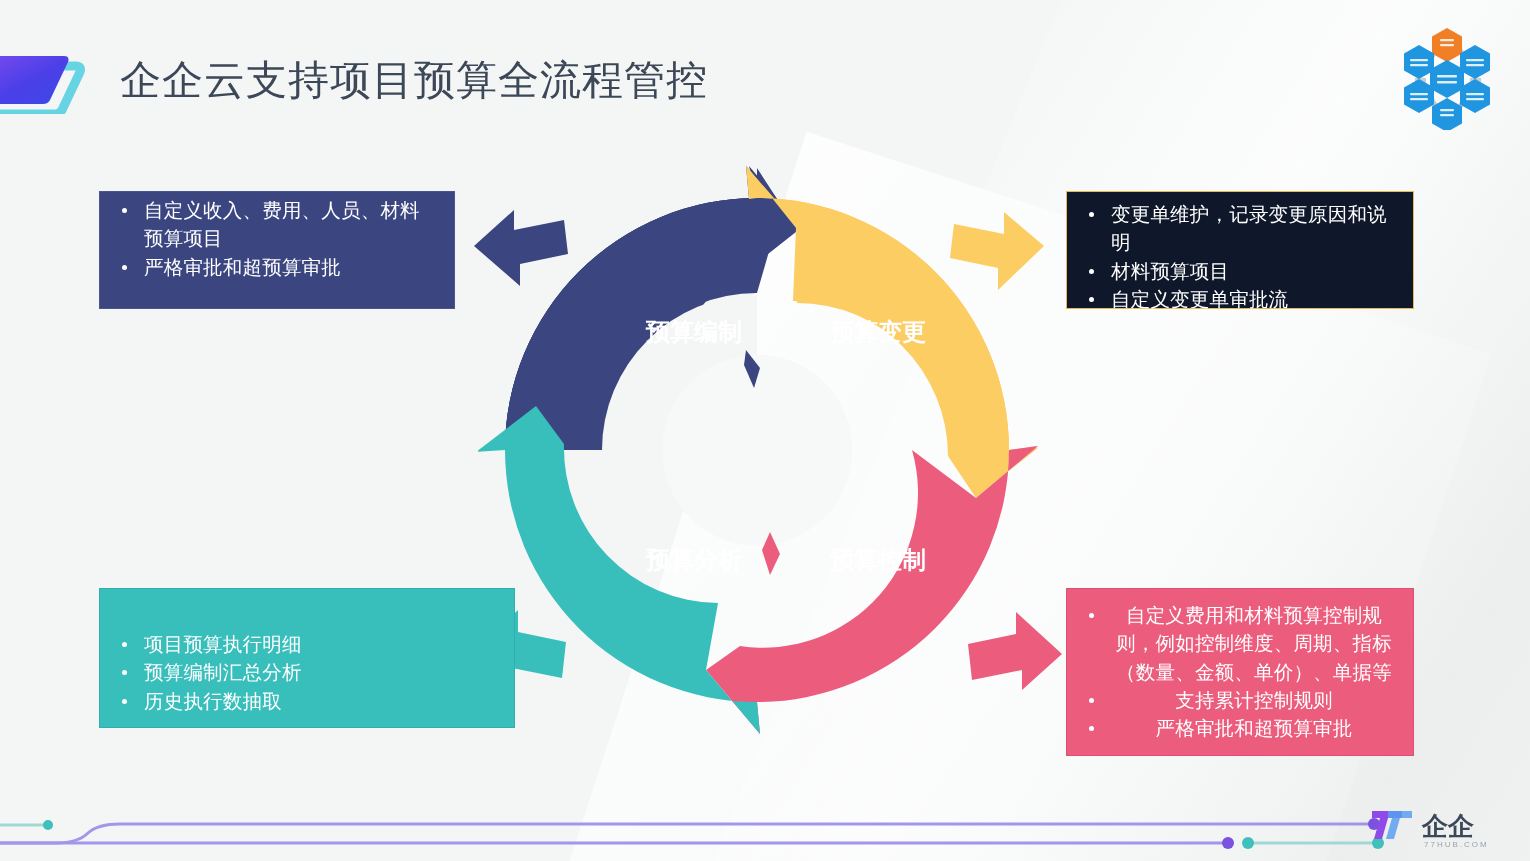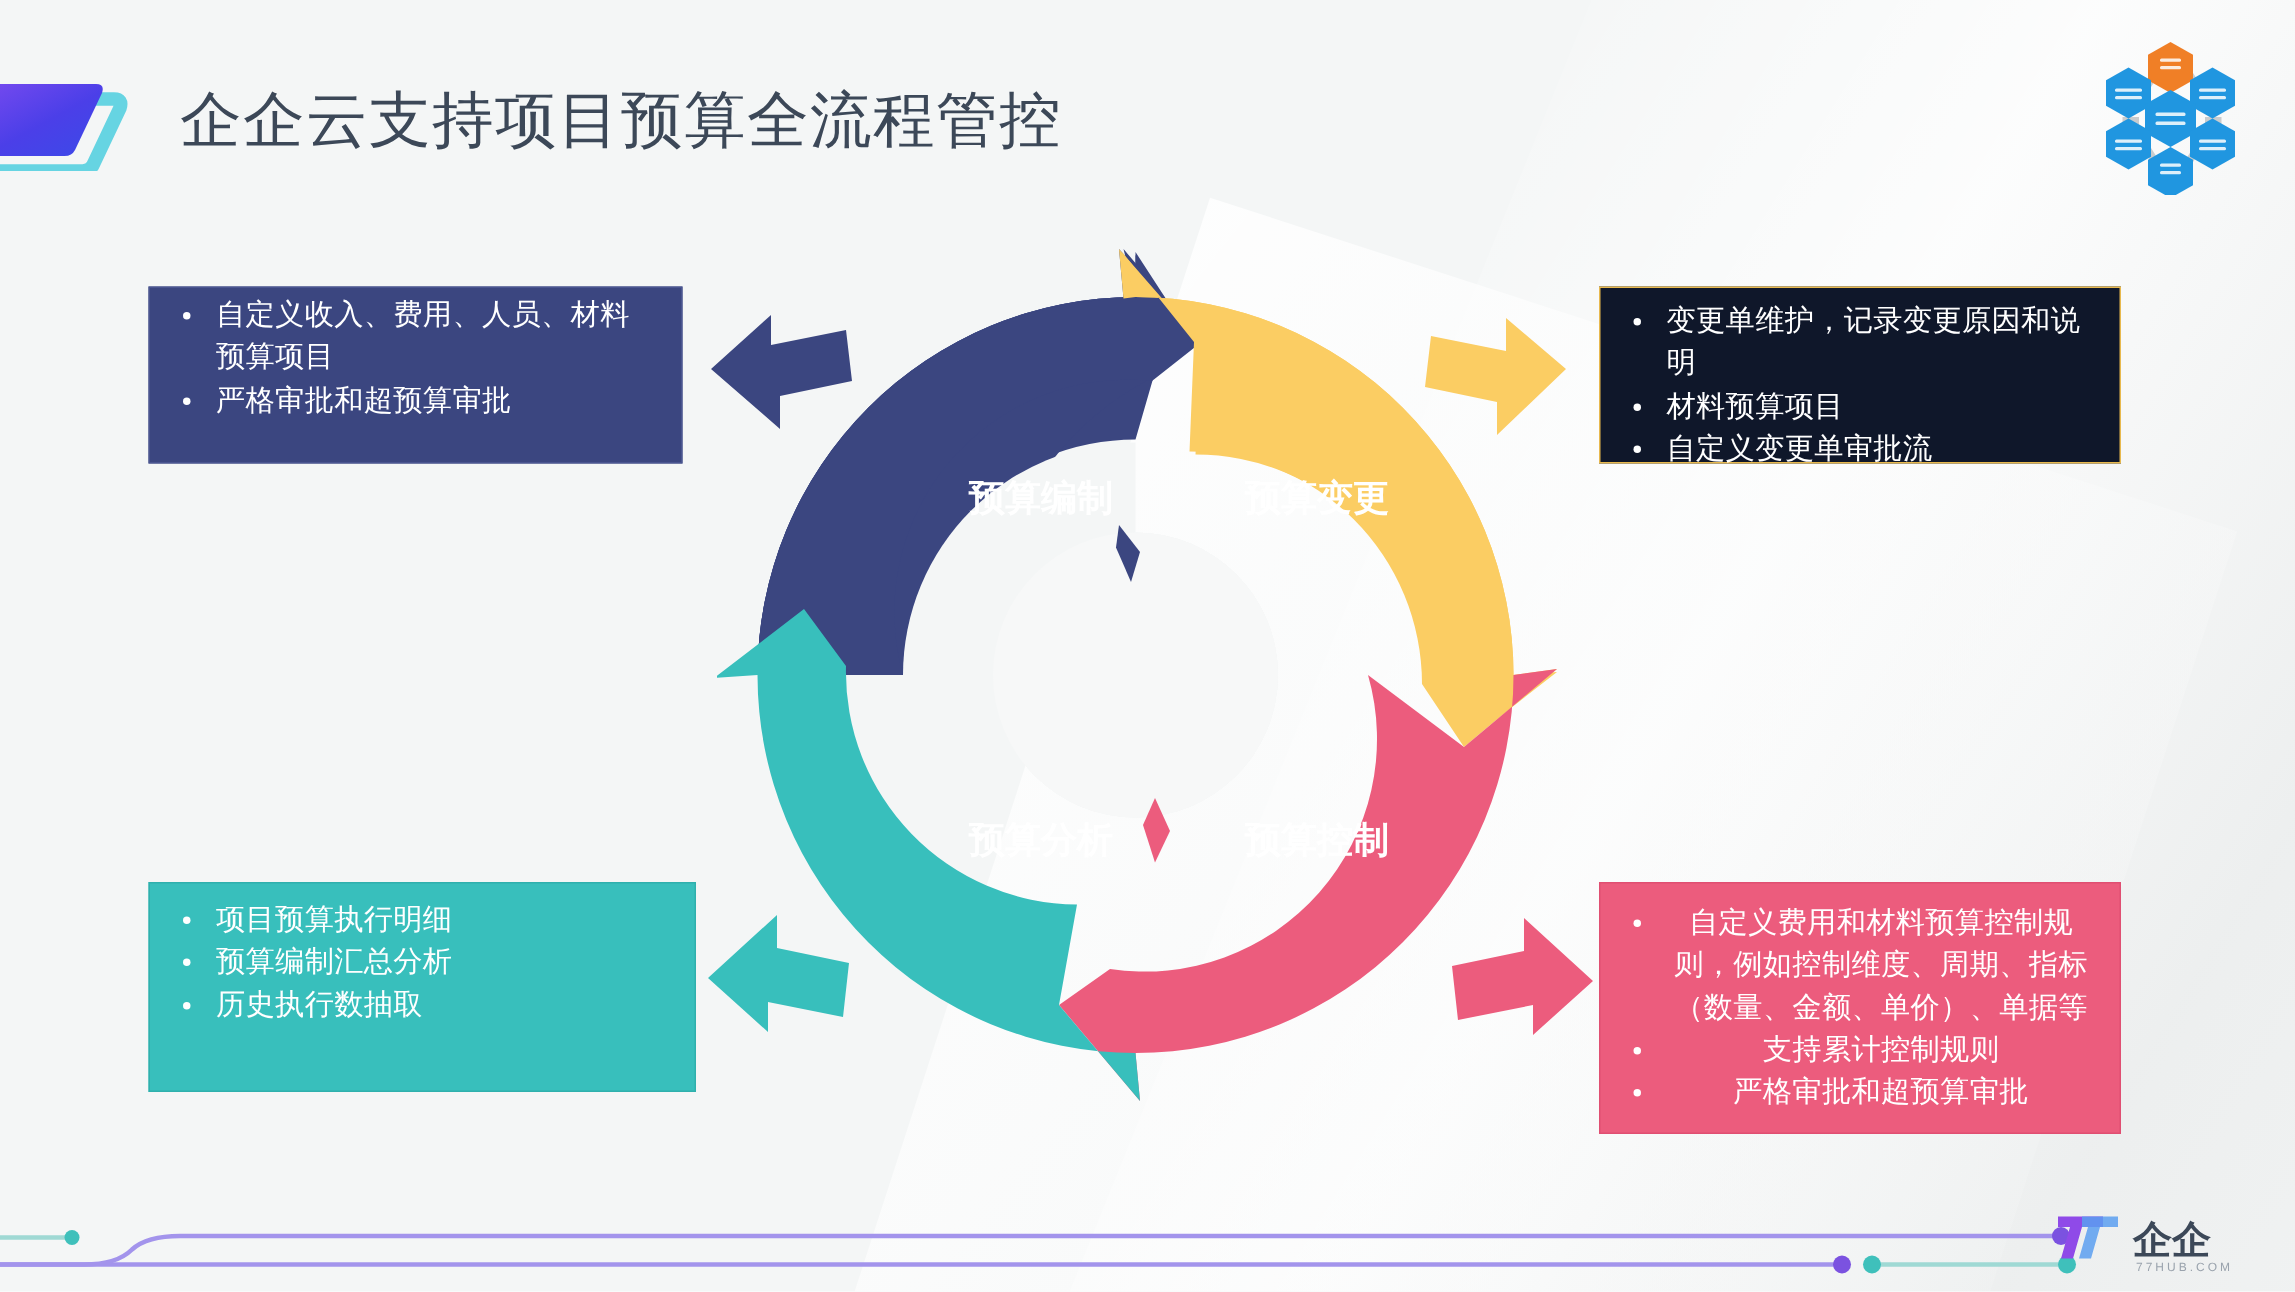--- a/index.html
+++ b/index.html
@@ -91,24 +91,24 @@
   }
   #box-change {
     left: 1066px; top: 191px;
     width: 348px; height: 118px;
     background: #0f172a;
     border: 1px solid #e8b94e;
     padding-top: 8px;
   }
   #box-analysis {
     left: 99px; top: 588px;
-    width: 365px; height: 140px;
+    width: 416px; height: 140px;
     background: #38bfbc;
     border: 1px solid #2fb0ad;
-    display: flex; align-items: flex-start;
+    display: flex; align-items: flex-end;
   }
   #box-control {
     left: 1066px; top: 588px;
     width: 348px; height: 168px;
     background: #ec5c7d;
     border: 1px solid #e04f72;
     padding-top: 12px;
     text-align: center;
   }
 

